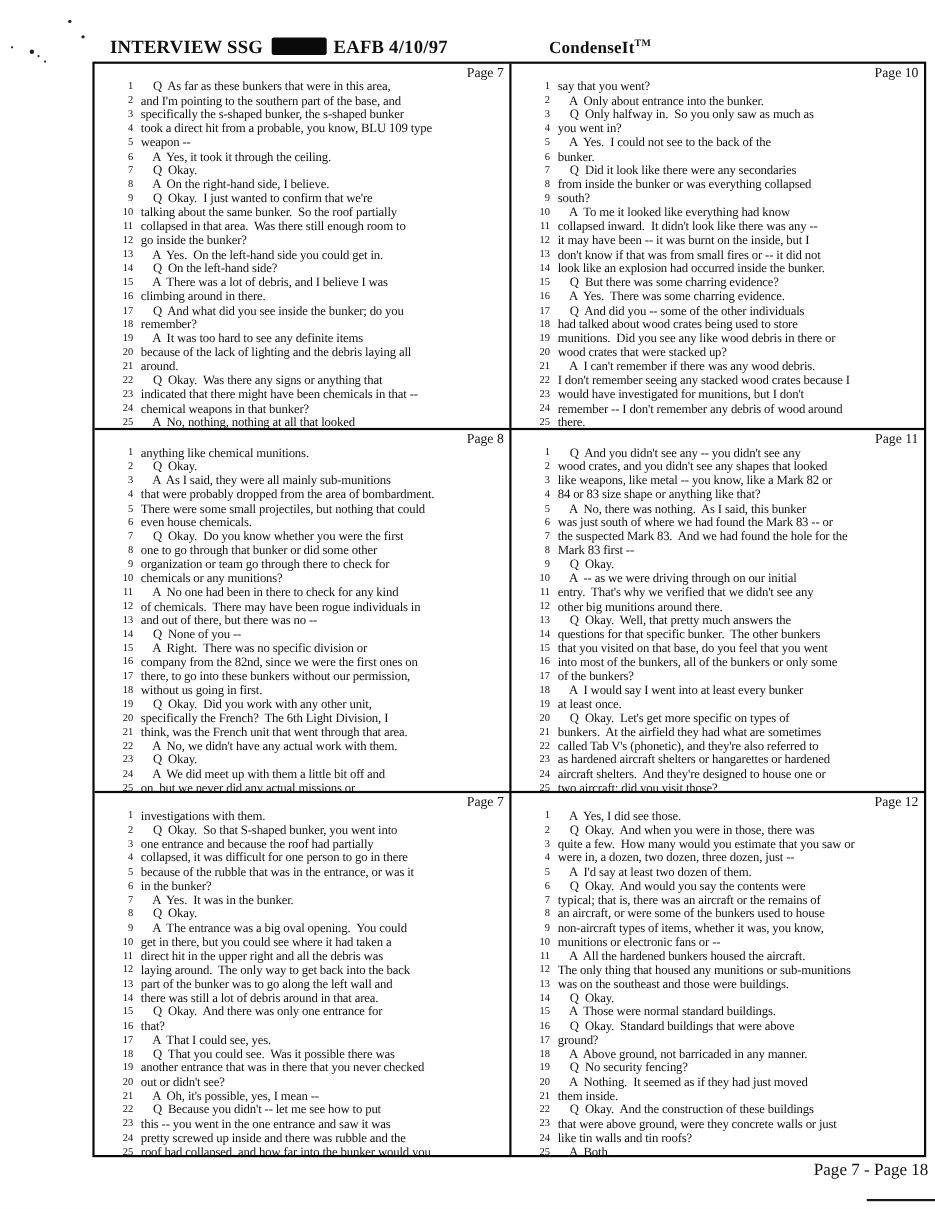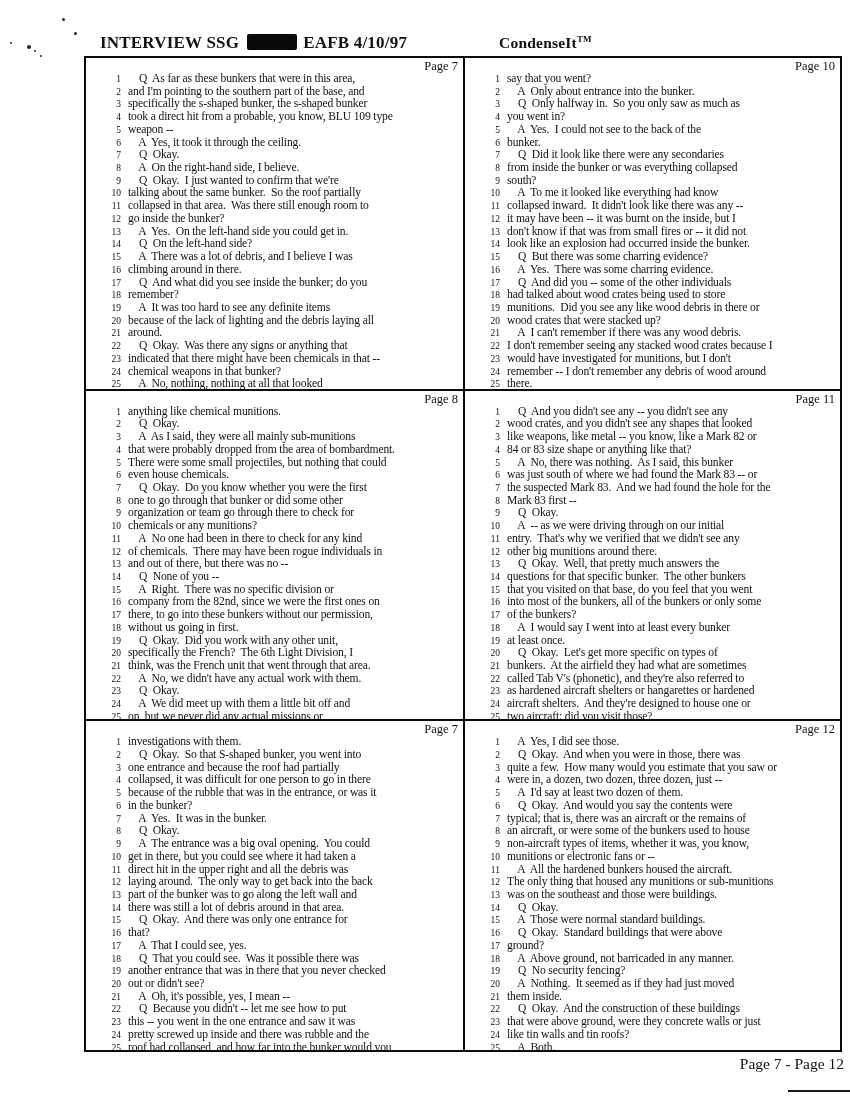--- a/index.html
+++ b/index.html
@@ -681,16 +681,16 @@
             <span class="tx">like tin walls and tin roofs?</span>
           </div>
           <div class="line">
             <span class="no">25</span>
             <span class="tx">    A  Both.</span>
           </div>
         </div>
   </div>
 </div>
 
-  <div class="footer">Page 7 - Page 12</div>
+  <div class="footer">Page 7 - Page 18</div>
 
   <div class="artline" style="left:788px;top:1090px;width:62px;height:2px;"></div>
 </div>
 
 </body></html>

